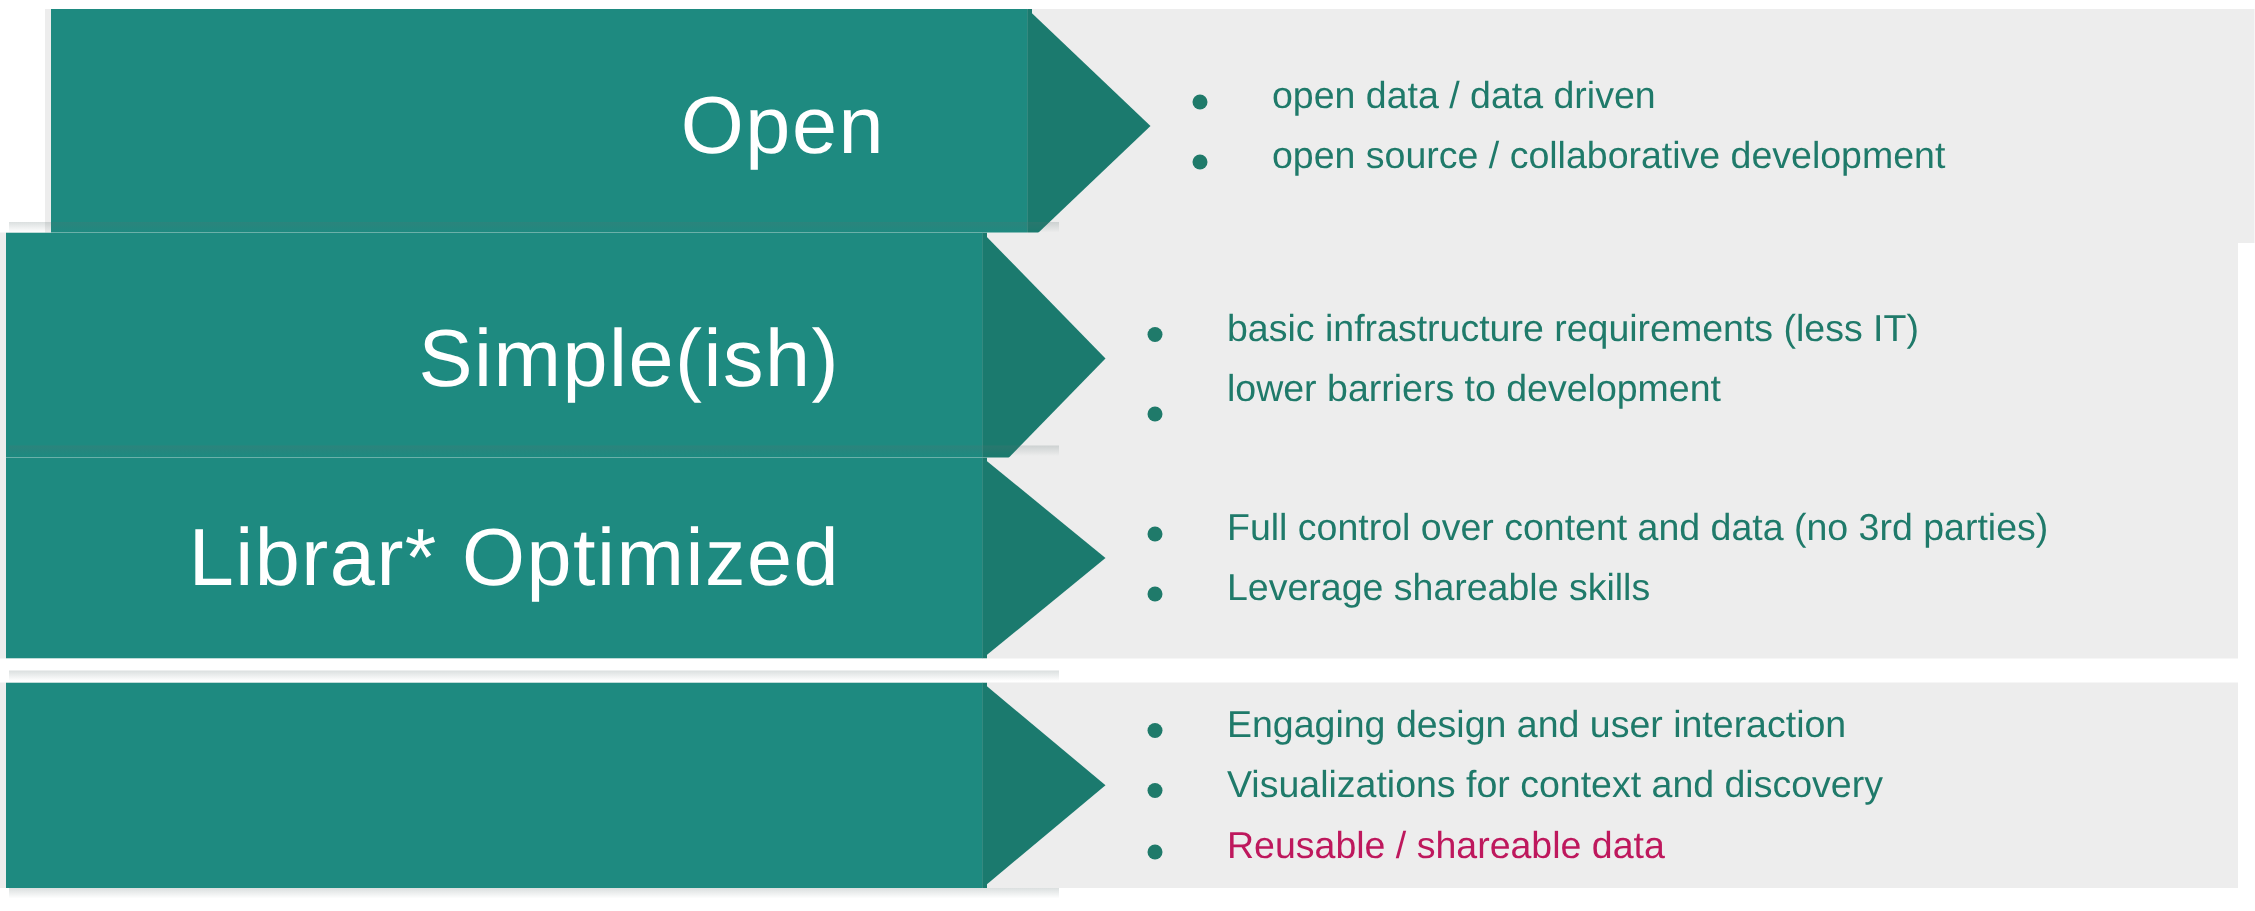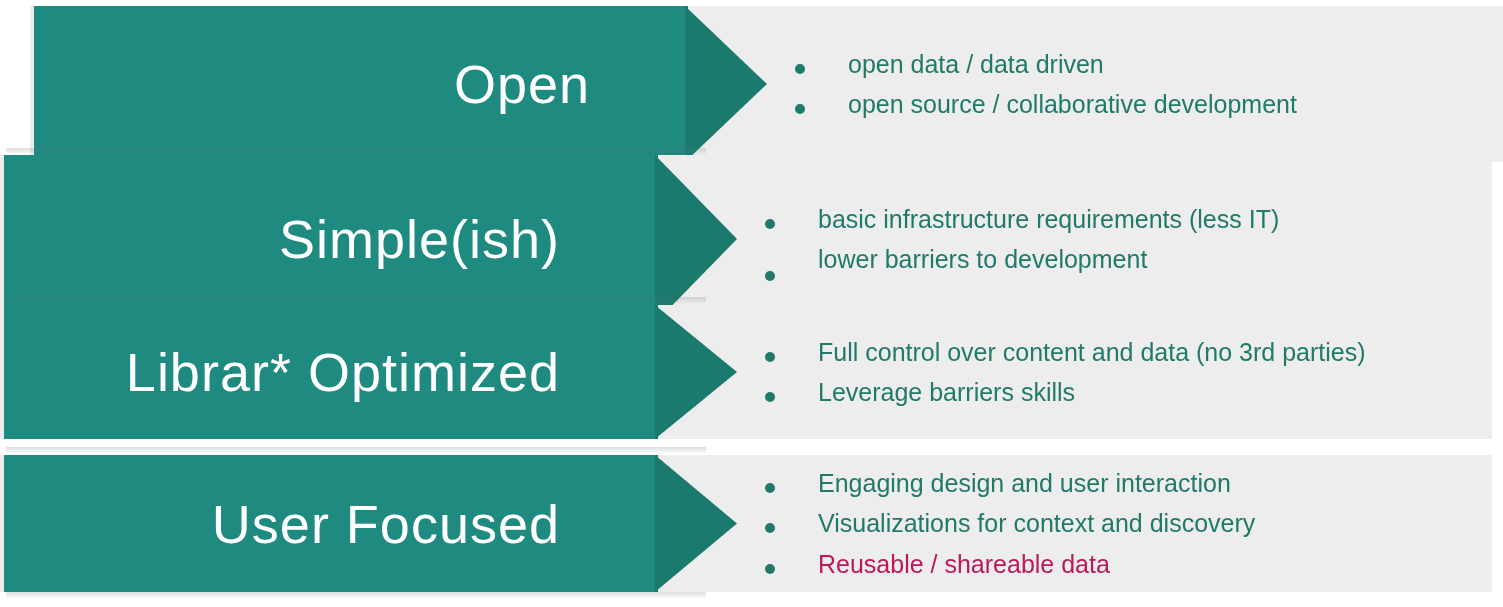--- a/index.html
+++ b/index.html
@@ -157,35 +157,34 @@
         </svg>
       </div>
       <div class="heading" style="color: rgb(255, 255, 255);">Librar* Optimized</div>
       <div class="bullets">
         <div class="bullet" style="color: rgb(31, 122, 106);">
           <span class="dot"></span>
           <span class="btext">Full control over content and data (no 3rd parties)</span>
         </div>
         <div class="bullet" style="color: rgb(31, 122, 106);">
           <span class="dot"></span>
-          <span class="btext">Leverage barriers skills</span>
+          <span class="btext">Leverage shareable skills</span>
         </div>
       </div>
     </div>
     <div class="shadow" style="top: 447px;"></div>
     <div class="row" style="top: 455px; height: 137px;">
       <div class="panel" style="background: rgb(237, 237, 237);"></div>
       <div class="arrow">
         <svg viewBox="0 0 740 137" preserveAspectRatio="none">
           <rect x="4" y="0" width="651" height="137" fill="#1e8a80"></rect>
           <polygon points="655,0 737,68.5 655,137" fill="#1b7a6e"></polygon>
           <rect x="655" y="0" width="3" height="137" fill="#1b7a6e"></rect>
         </svg>
       </div>
-      <div class="heading" style="color: rgb(255, 255, 255);">User Focused</div>
       <div class="bullets">
         <div class="bullet" style="color: rgb(31, 122, 106);">
           <span class="dot"></span>
           <span class="btext">Engaging design and user interaction</span>
         </div>
         <div class="bullet" style="color: rgb(31, 122, 106);">
           <span class="dot"></span>
           <span class="btext">Visualizations for context and discovery</span>
         </div>
         <div class="bullet" style="color: #be185d; text-align: center;">

